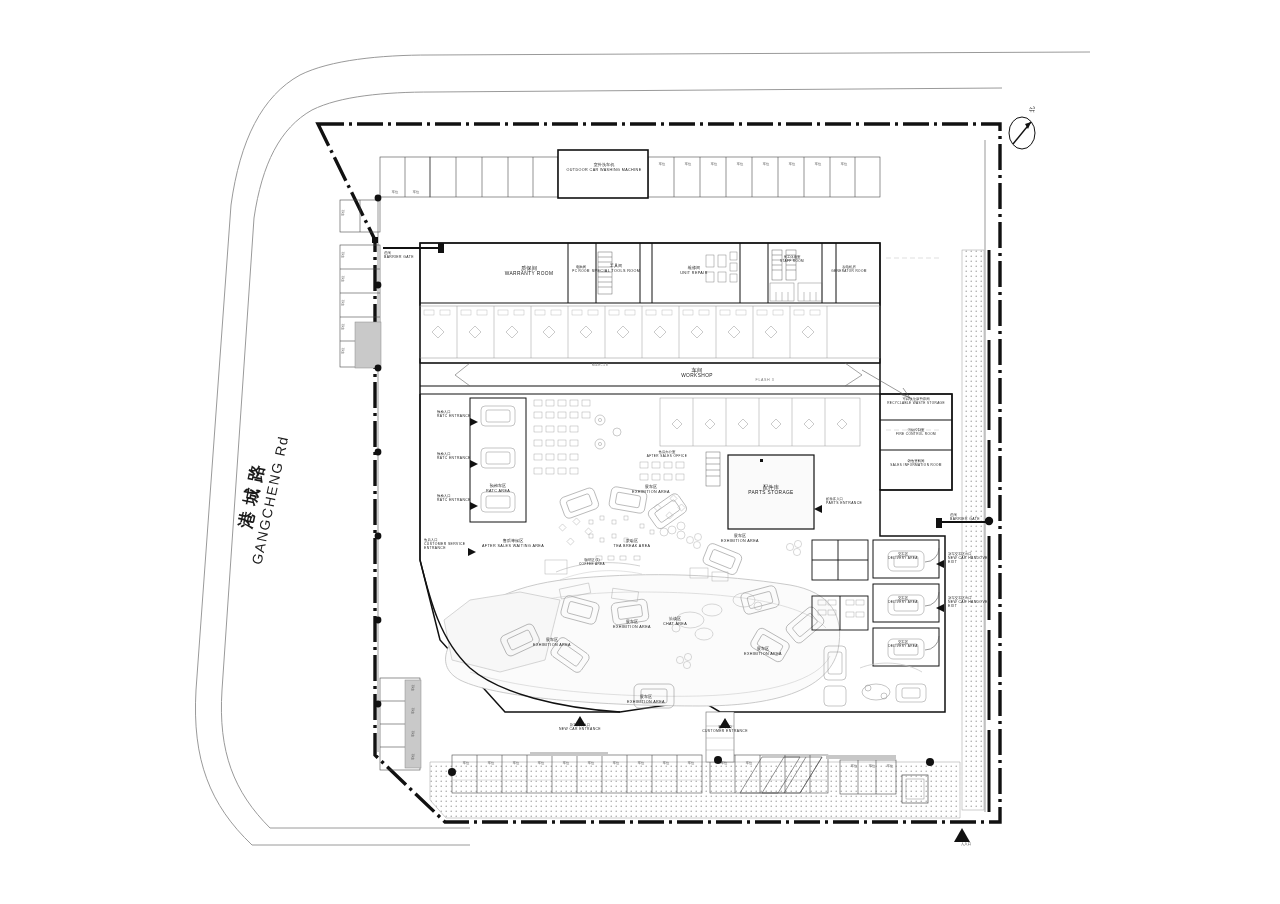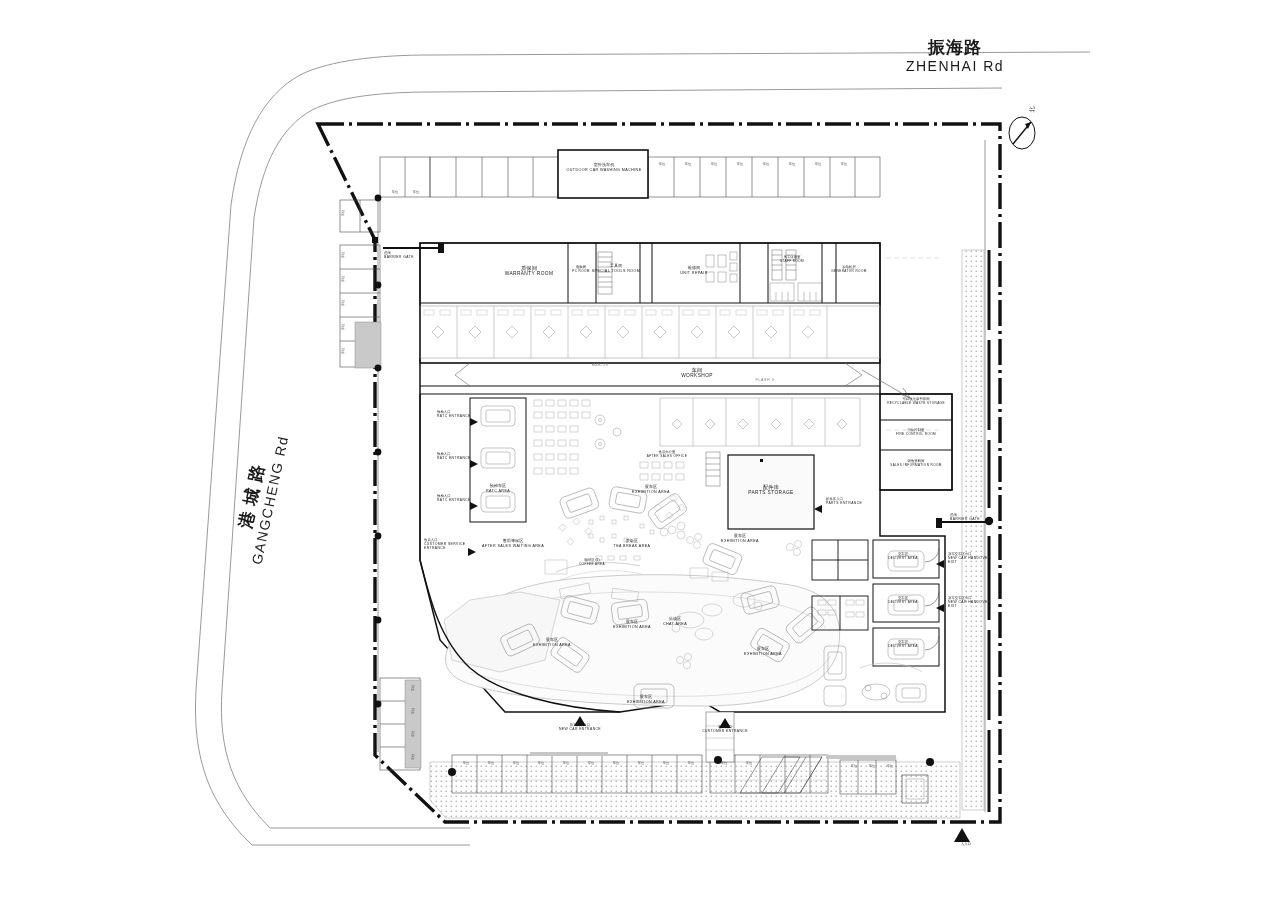--- a/index.html
+++ b/index.html
@@ -629,24 +629,20 @@
     <line x1="-9" y1="11" x2="9" y2="-11" stroke="#111" stroke-width="1.4"></line>
     <polygon points="9,-11 3,-9 6,-4" fill="#111"></polygon>
   </g>
 
   <g stroke="#bdbdbd" stroke-width="0.5">
     <line x1="886" y1="258" x2="940" y2="258" stroke-dasharray="5,3"></line>
     <line x1="886" y1="430" x2="940" y2="430" stroke-dasharray="5,3"></line>
   </g>
 </svg>
 
-<div class="lbl" style="left:880px;top:38px;width:150px;">
-  <span class="cn road-title">振海路</span>
-  <span class="en road-sub">ZHENHAI  Rd</span>
-</div>
 
 <div class="lbl vert" style="left:180px;top:480px;width:160px;transform:rotate(-78deg);">
   <span class="cn road-title">港 城  路</span>
   <span class="en road-sub">GANGCHENG  Rd</span>
 </div>
 
 <div class="lbl northchar" style="left:1022px;top:106px;width:20px;transform:rotate(-90deg);">
   <span>北</span>
 </div>
 

